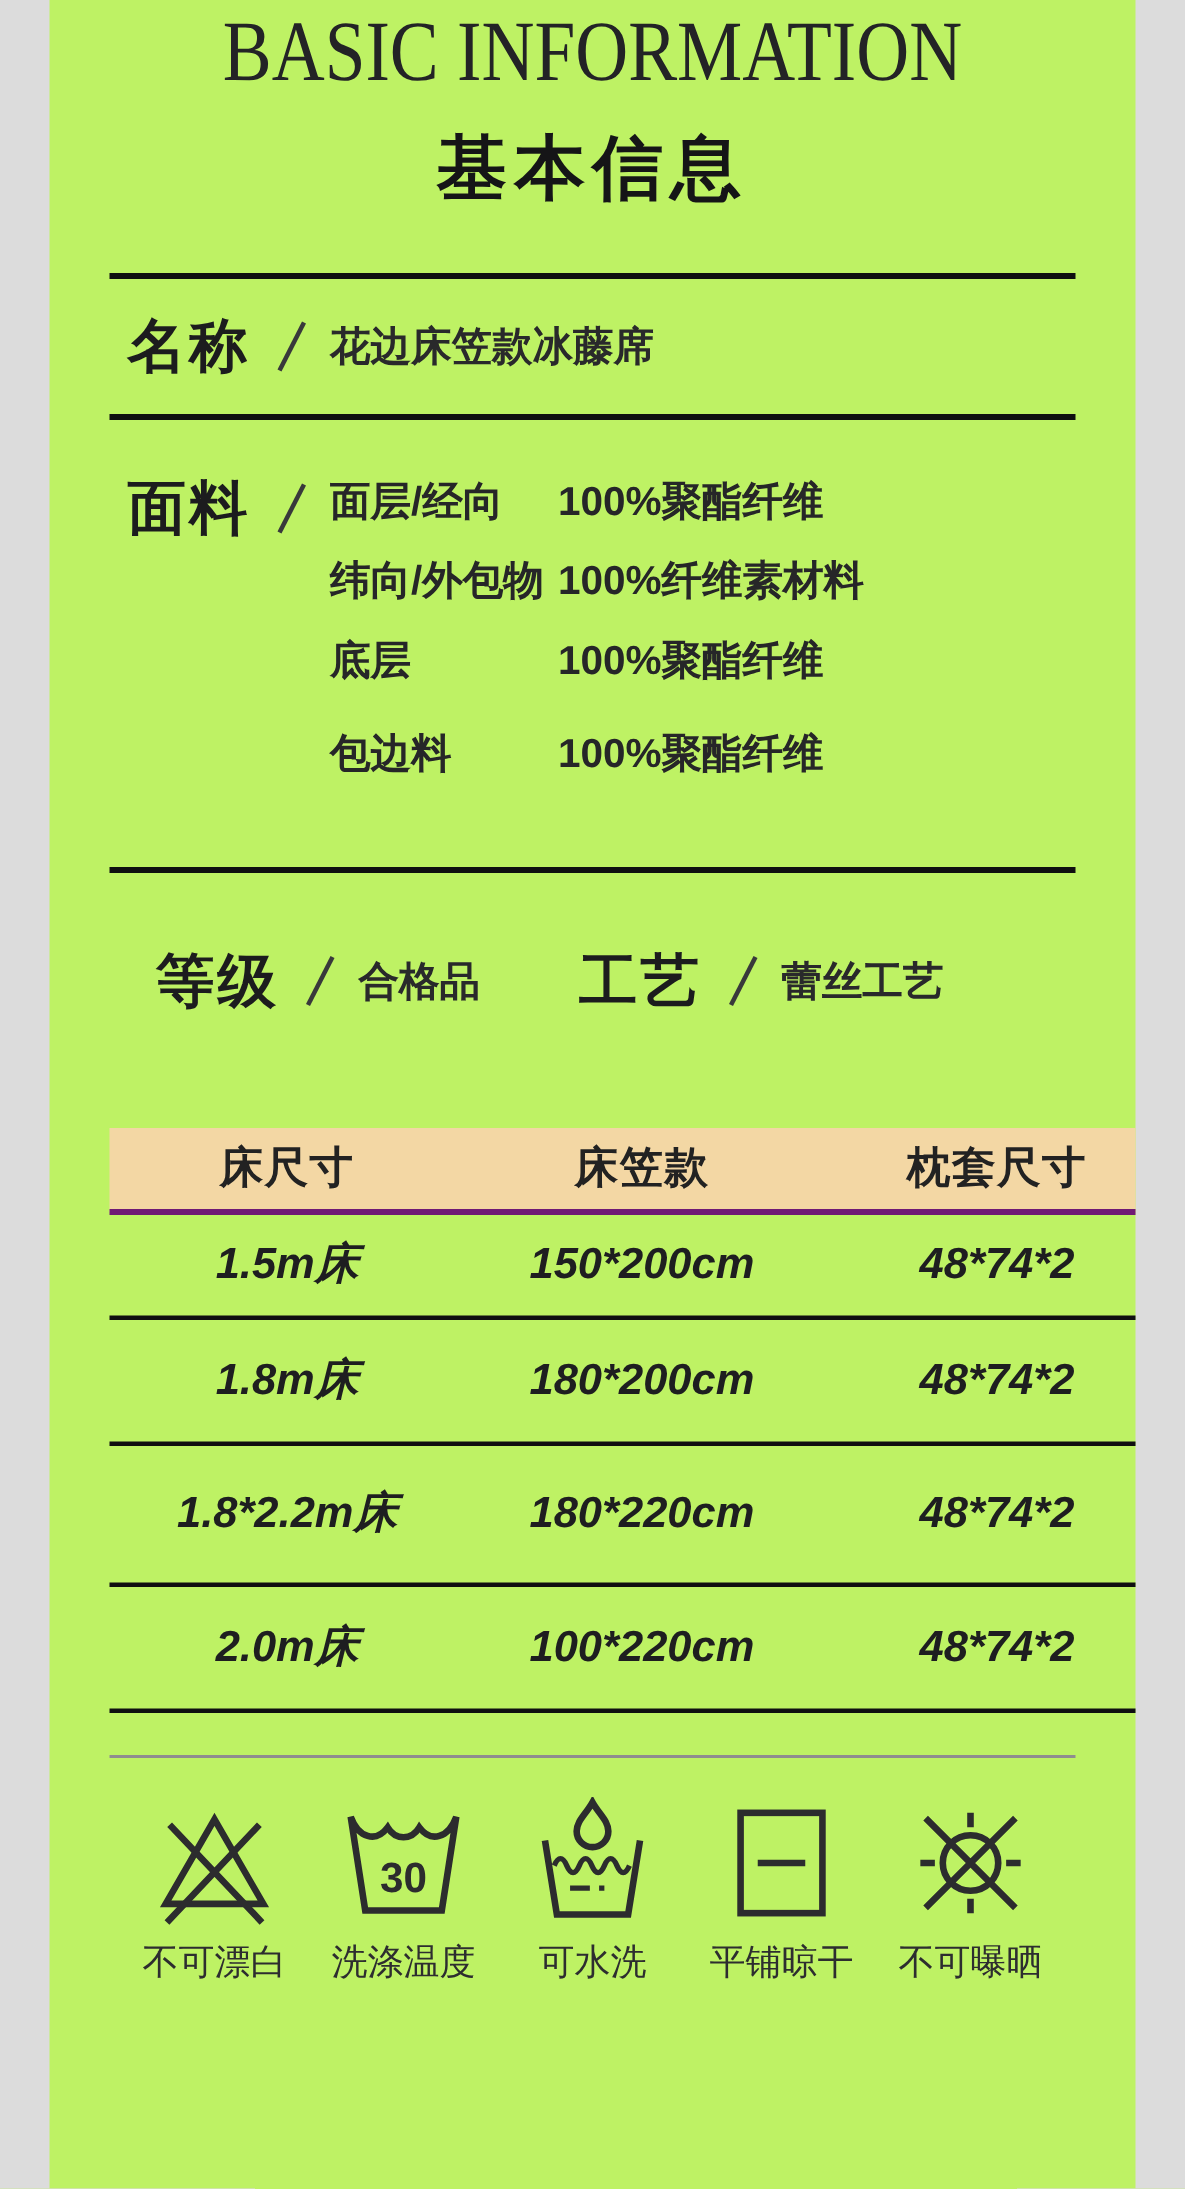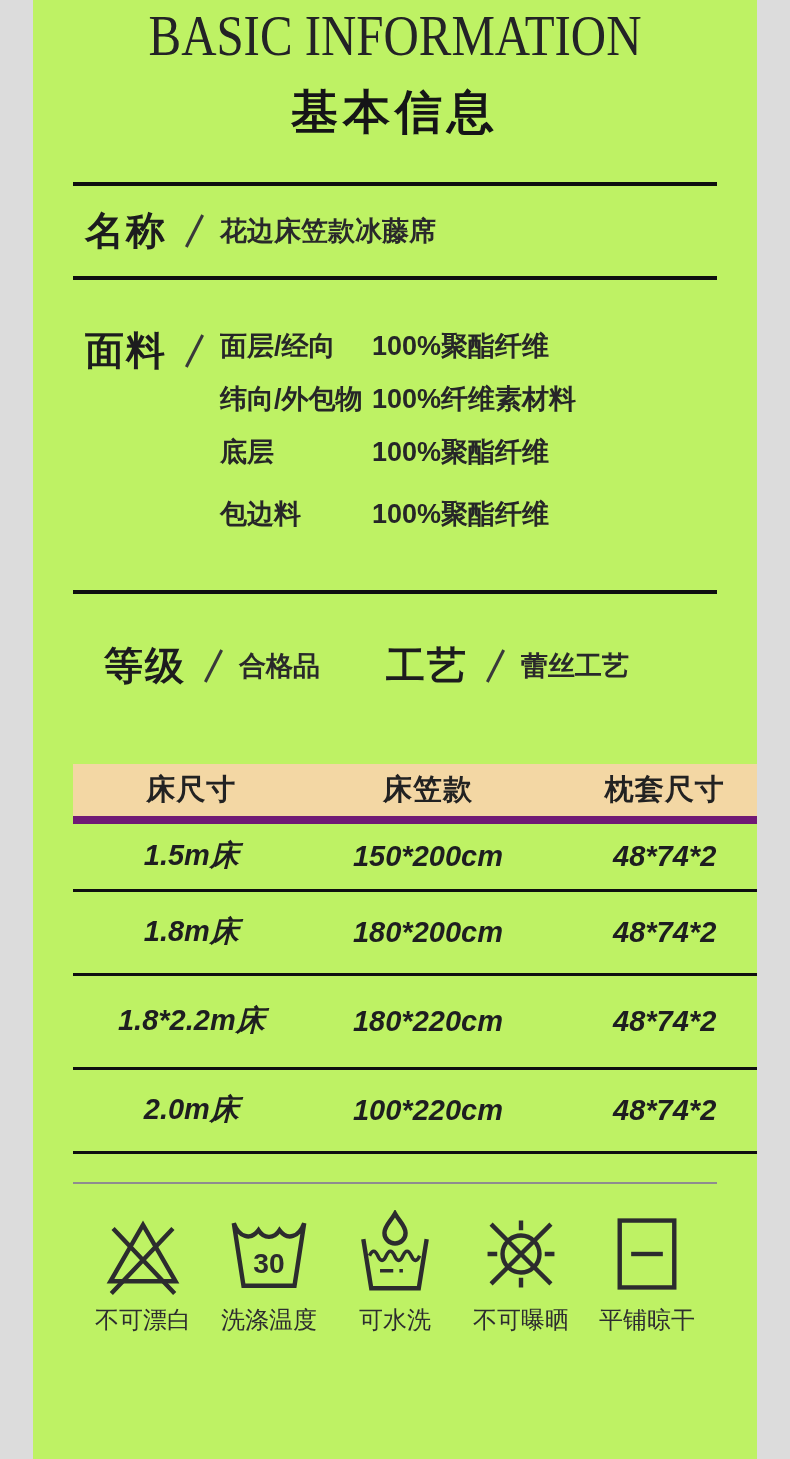--- a/index.html
+++ b/index.html
@@ -58,21 +58,21 @@
   .name-row {
     height: 90px;
     display: flex;
     align-items: center;
     padding-left: 52px;
   }
   
   .fabric-block {
     display: flex;
     align-items: flex-start;
-    padding: 44px 0 58px 52px;
+    padding: 32px 0 58px 52px;
   }
   .fabric-head { display: flex; align-items: center; flex: 0 0 auto; }
   .fabric-rows { margin-left: 0; padding-top: 4px; }
   .fabric-row { display: flex; align-items: baseline; margin-bottom: 17px; }
   .fabric-row:last-child { margin-bottom: 0; margin-top: 26px; }
   .sub-label {
     flex: 0 0 152px;
     font-size: 27px;
     font-weight: 600;
     white-space: nowrap;
@@ -96,21 +96,21 @@
     border-collapse: collapse;
     table-layout: fixed;
   }
   .size-table th {
     background: #f3d7a4;
     height: 56px;
     font-size: 29px;
     font-weight: 800;
     letter-spacing: 1px;
     color: #222;
-    border-bottom: 8px solid #701a75;
+    border-bottom: 4px solid #701a75;
   }
   .size-table td {
     text-align: center;
     font-size: 29px;
     font-weight: 600;
     color: #1e1e20;
     border-bottom: 3px solid #0f0f10;
     font-style: italic;
   }
   .size-table tr.row-0 td { height: 70px; }
@@ -256,29 +256,29 @@
         <path class="ico" d="M50 4 C45 13 38 18 38 26 A12 12 0 0 0 62 26 C62 18 55 13 50 4 Z"></path>
         <path class="ico" d="M14 33 L23 89 L77 89 L86 33"></path>
         <path class="ico-thin" d="M21 52 c3 -7 6.5 -7 9.5 0 c3 7 6.5 7 9.5 0 c3 -7 6.5 -7 9.5 0 c3 7 6.5 7 9.5 0 c3 -7 6.5 -7 9.5 0 c3 7 6.5 7 9.5 0"></path>
         <path class="ico-thin" d="M33 69 L48 69 M55 69 L59 69"></path>
       </svg>
       <div class="wash-label">可水洗</div>
     </div>
 
     <div class="wash-item">
       <svg viewBox="0 0 100 100">
+        <rect class="ico" x="19" y="12" width="62" height="76"></rect>
+        <path class="ico" d="M32 50 L68 50"></path>
+      </svg>
+      <div class="wash-label">平铺晾干</div>
+    </div>
+
+    <div class="wash-item">
+      <svg viewBox="0 0 100 100">
         <circle class="ico" cx="50" cy="50" r="21"></circle>
         <path class="ico" d="M50 12 L50 23 M50 77 L50 88 M12 50 L23 50 M77 50 L88 50"></path>
         <path class="ico" d="M16 16 L84 84 M84 16 L16 84"></path>
       </svg>
       <div class="wash-label">不可曝晒</div>
     </div>
 
-    <div class="wash-item">
-      <svg viewBox="0 0 100 100">
-        <rect class="ico" x="19" y="12" width="62" height="76"></rect>
-        <path class="ico" d="M32 50 L68 50"></path>
-      </svg>
-      <div class="wash-label">平铺晾干</div>
-    </div>
-
   </div>
 </div>
 
 </body></html>

